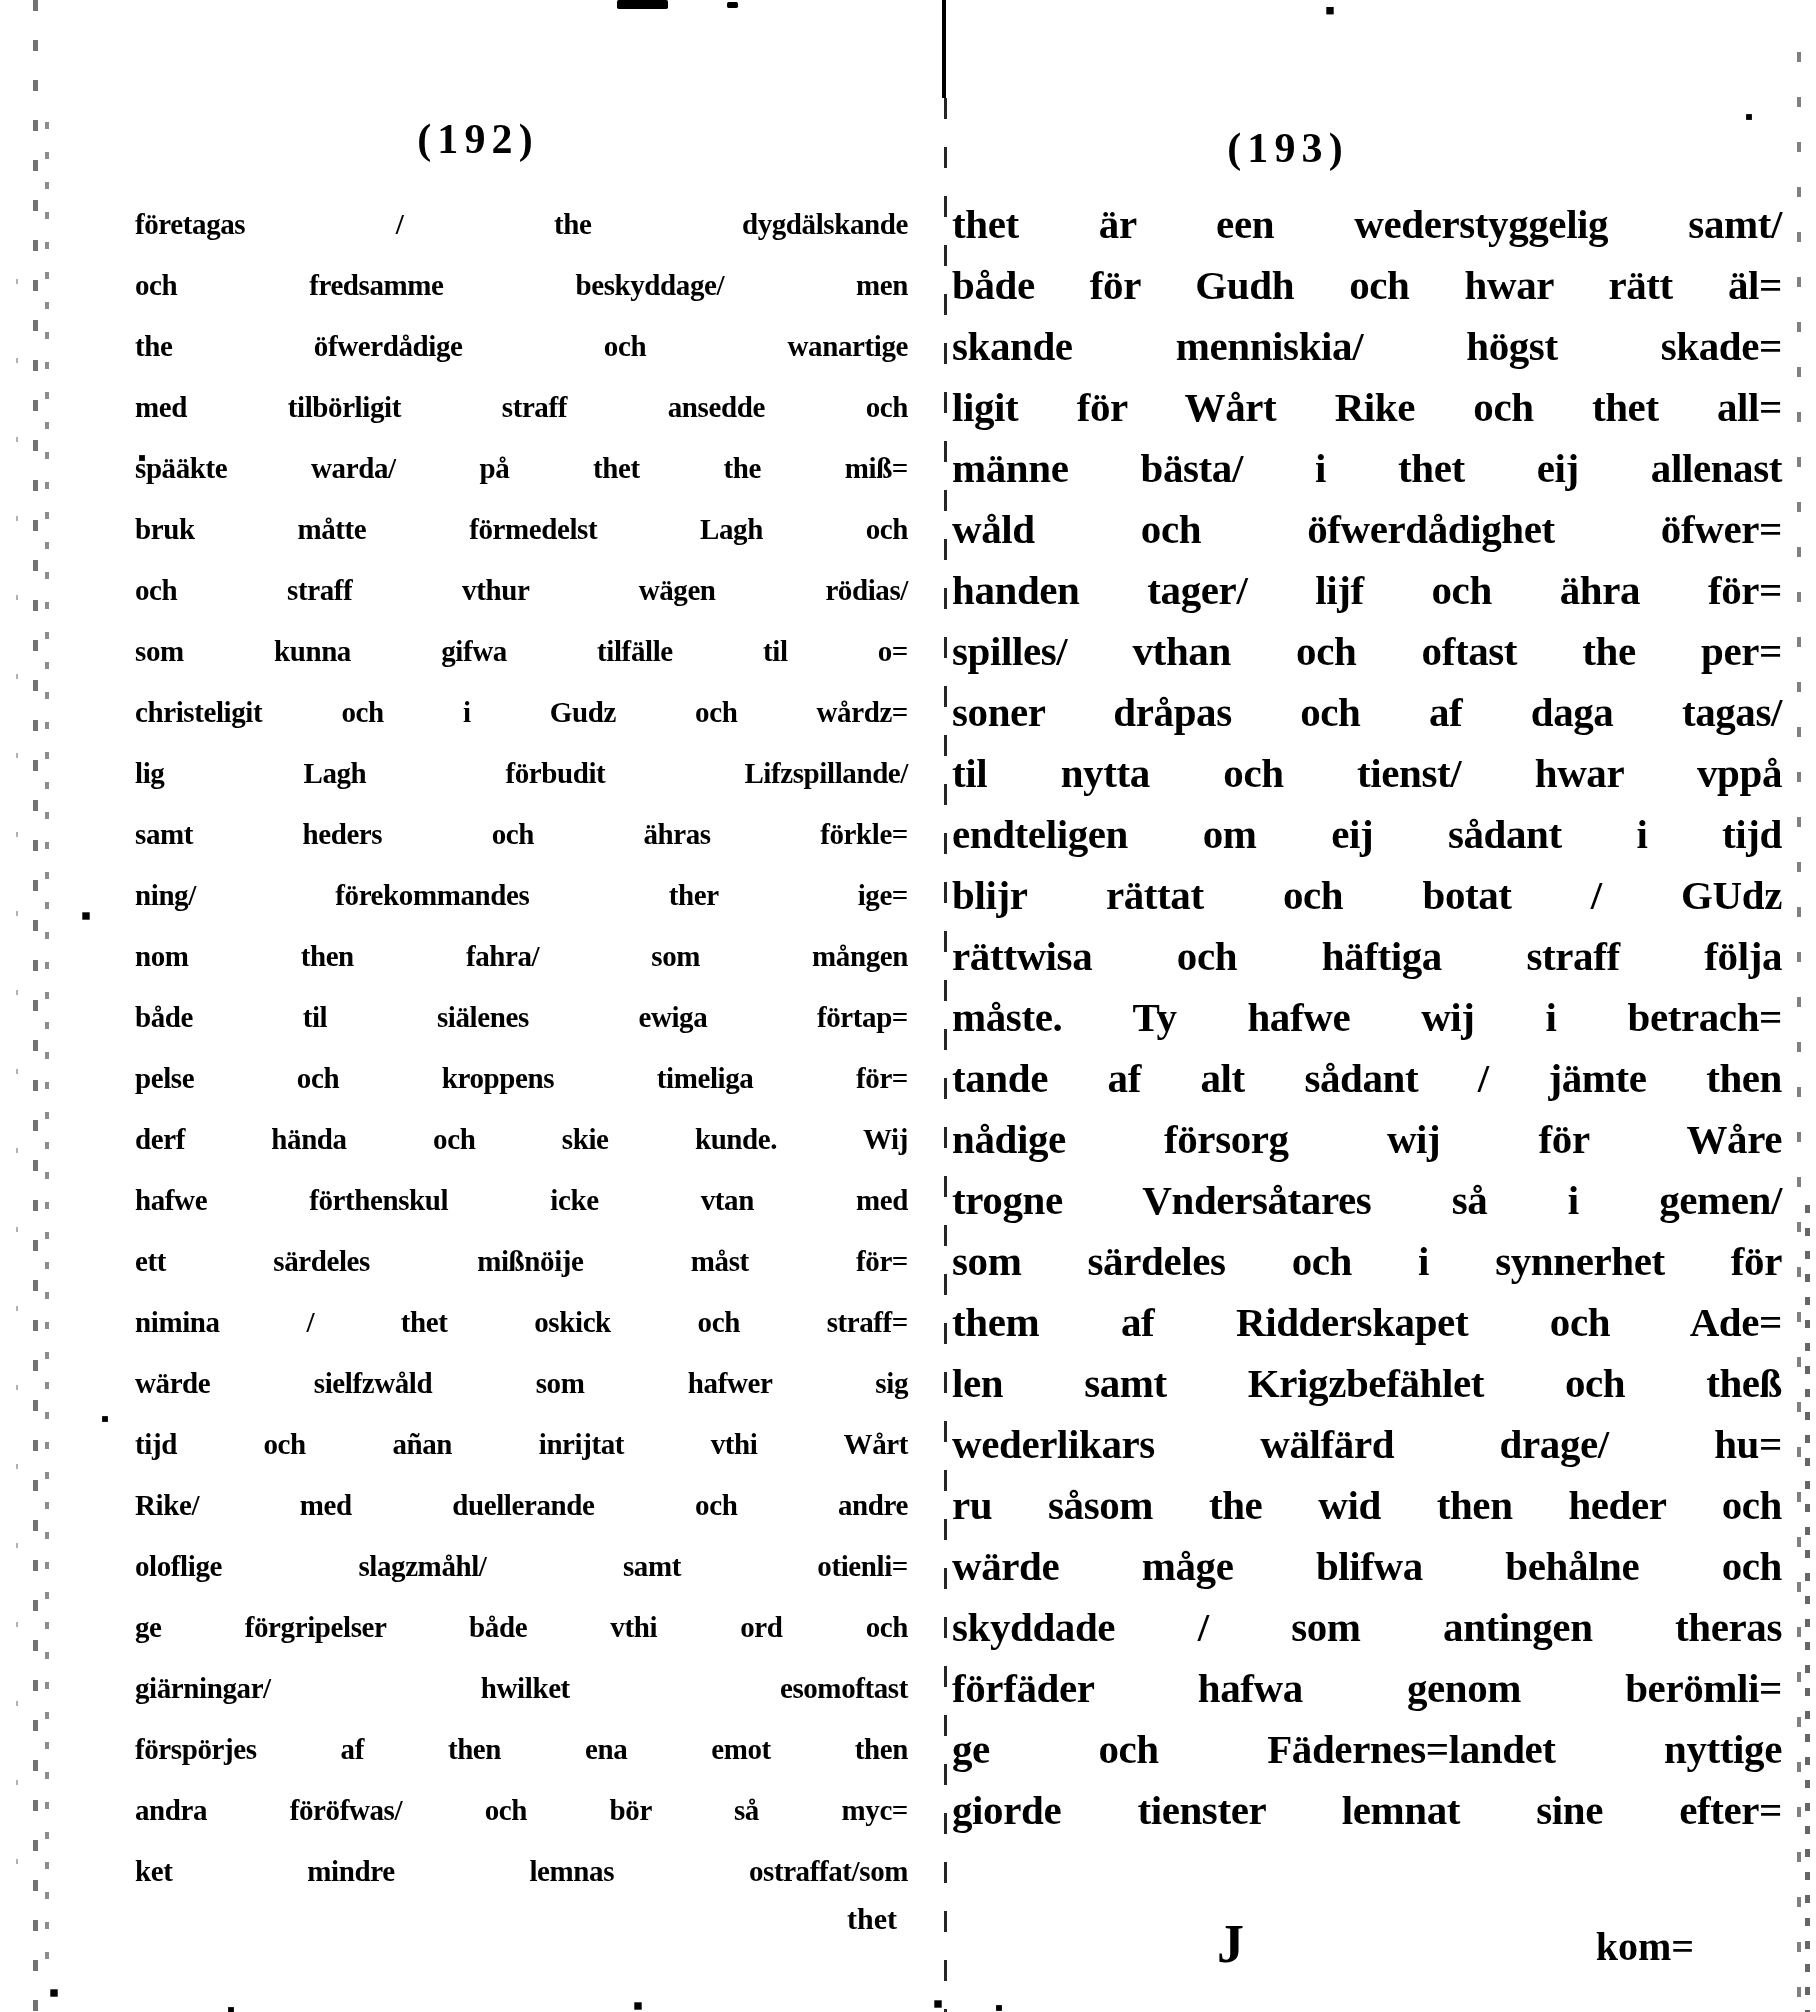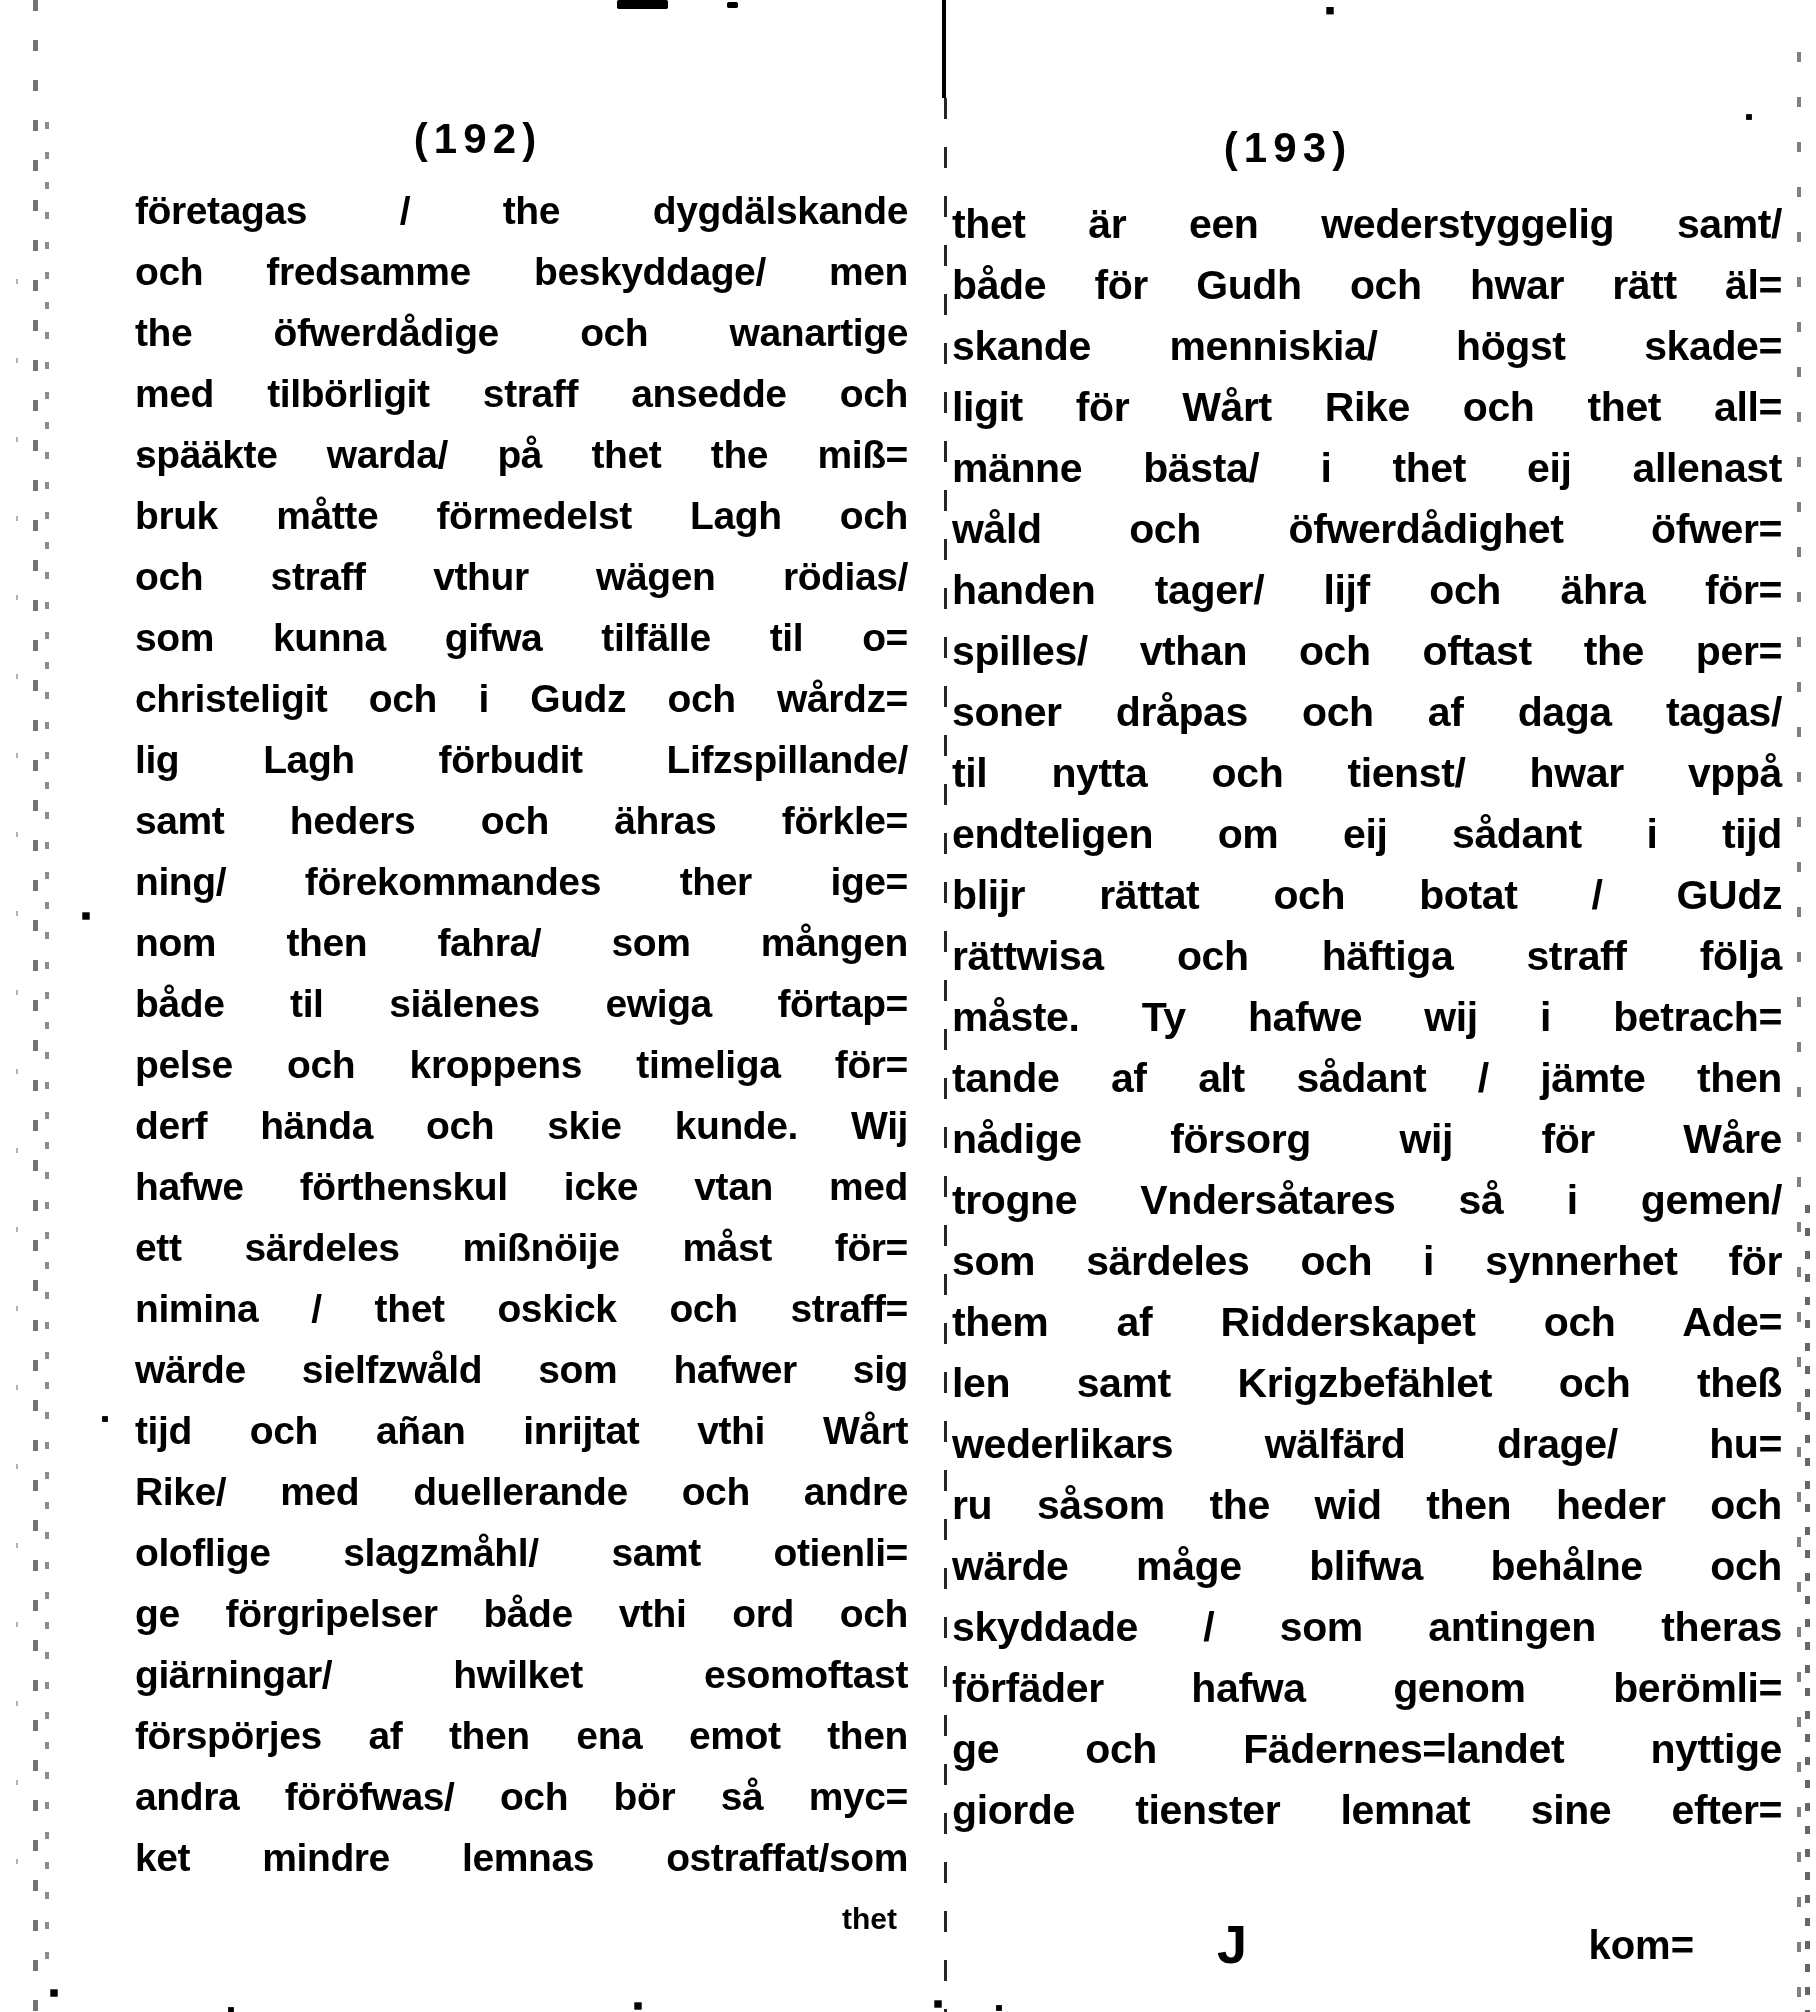--- a/index.html
+++ b/index.html
@@ -1,42 +1,42 @@
 <!DOCTYPE html>
 <html style="font-size:14px"><head>
 <meta charset="utf-8">
 <style>
   html,body{margin:0;padding:0;background:#e8e8e8;}
   .scan{
     position:relative;
     width:1817px;height:2012px;
     background:#ffffff;
     overflow:hidden;
-    font-family:Liberation Sans, sans-serif;
+    font-family:Liberation Serif, serif;
     color:#000;
   }
   .page-header{
     position:absolute;
     transform:translateX(-50%);
     font-size:42px;font-weight:700;letter-spacing:6.1px;
     white-space:nowrap;
   }
   .col{
     position:absolute;
     font-weight:700;
   }
   .col .ln{
     height:61px;line-height:61px;
     text-align:justify;
     -moz-text-align-last:justify;
     text-align-last:justify;
     letter-spacing:-0.4px;
     word-spacing:1.7px;
   }
-  .col-left{left:135px;top:180px;width:773px;font-size:39px;}
+  .col-left{left:135px;top:194px;width:773px;font-size:29px;}
   .col-right{left:952px;top:194px;width:830px;font-size:41px;}
   .catchword{
     position:absolute;font-weight:700;
     text-align:right;white-space:nowrap;
   }
   .catchword-left{left:124px;top:1902px;width:773px;font-size:30px;}
   .catchword-right{left:952px;top:1923px;width:742px;font-size:40px;}
   .signature{
     position:absolute;left:1217px;top:1913px;
     font-size:54px;font-weight:700;

